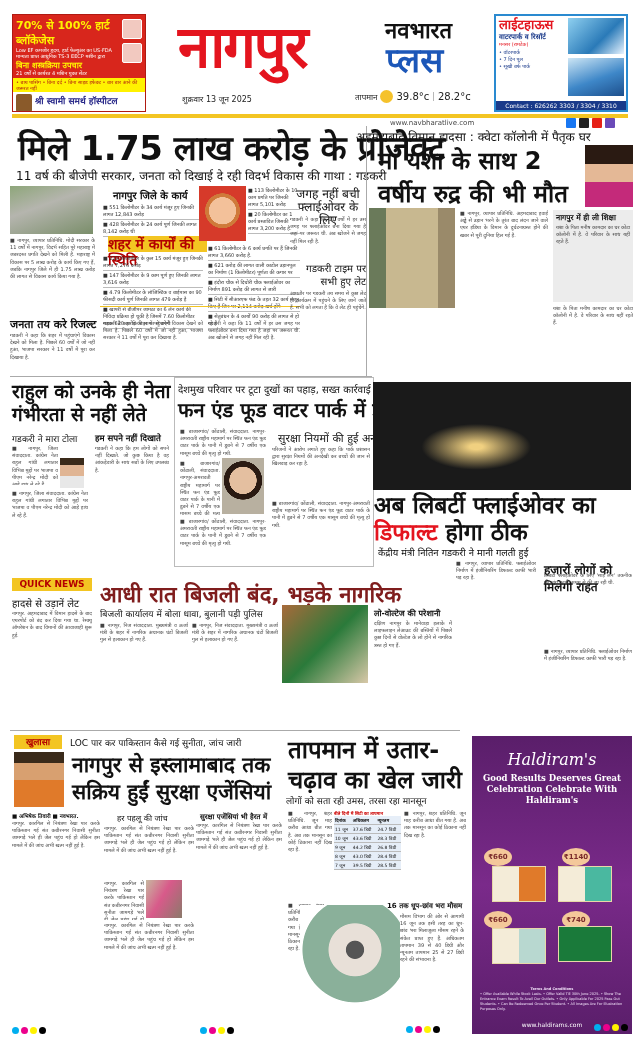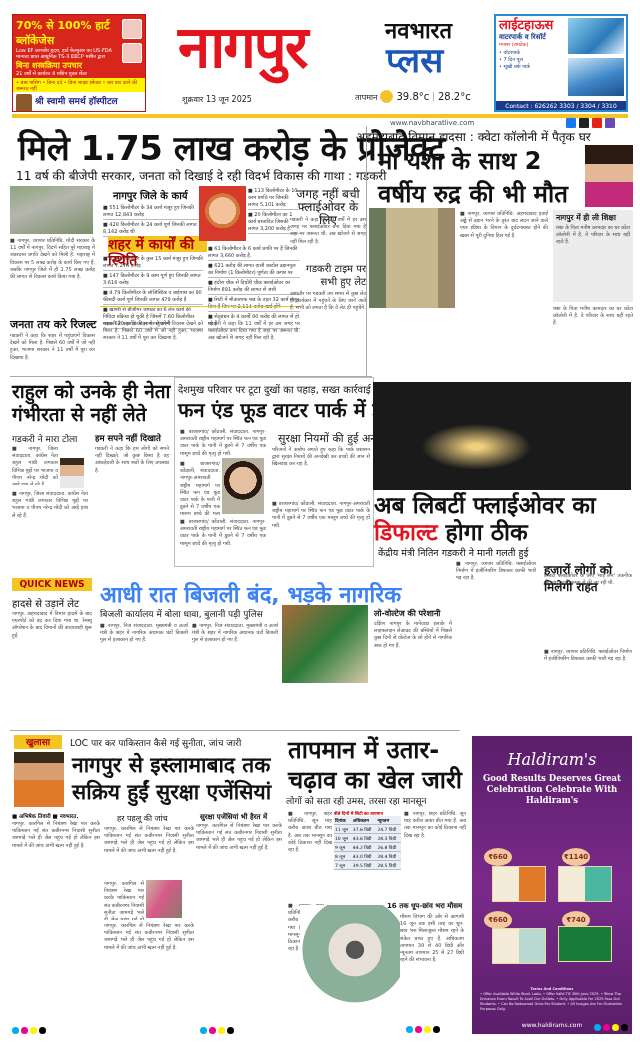--- a/index.html
+++ b/index.html
@@ -55,21 +55,21 @@
 .mid-hl{left:178px;top:396px;font-size:20px;font-weight:bold;color:#111;white-space:nowrap}
 .mid-frame{left:174px;top:377px;width:200px;height:190px;border:1px solid #bbb}
 .boy{left:222px;top:458px;width:42px;height:56px;background:radial-gradient(circle at 50% 40%,#e4bfa0 0 34%,#2a1a12 35% 48%,#b8b0a0 49%)}
 .rahul-img{left:60px;top:458px;width:24px;height:30px;background:linear-gradient(180deg,#3a2a1a 0 25%,#e0b594 25% 60%,#e8e8e8 60%)}
 .night-img{left:373px;top:382px;width:258px;height:108px;background:radial-gradient(ellipse at 40% 60%,#f0d080 0 3%,#1a1a1a 25%),linear-gradient(135deg,#0c0c0c,#252018 50%,#0c0c0c)}
 .liberty-hl{left:374px;top:492px;font-size:23px;font-weight:bold;line-height:27px;color:#111}
 .liberty-hl .red{color:#e4141e}
 .liberty-sub{left:378px;top:546px;font-size:9.5px;color:#111;white-space:nowrap}
 .quick{left:12px;top:578px;width:80px;height:13px;background:#f3c522}
 .quick span{font-size:9px;font-weight:bold;color:#b40000;display:block;text-align:center;line-height:13px}
-.midnight-hl{left:100px;top:578px;font-size:22px;font-weight:bold;color:#3b82f6;white-space:nowrap}
+.midnight-hl{left:100px;top:578px;font-size:22px;font-weight:bold;color:#7f1d1d;white-space:nowrap}
 .midnight-sub{left:100px;top:607px;font-size:9px;color:#111;white-space:nowrap}
 .protest-img{left:282px;top:605px;width:86px;height:78px;background:linear-gradient(135deg,#a86a3a,#2a7a3a 50%,#d8c8a8)}
 .khulasa{left:14px;top:735px;width:48px;height:14px;background:#f3c522}
 .khulasa span{font-size:9px;font-weight:bold;color:#b40000;display:block;text-align:center;line-height:14px}
 .loc-kicker{left:70px;top:736px;font-size:9px;color:#111;white-space:nowrap}
 .loc-hl{left:72px;top:752px;font-size:21px;font-weight:bold;line-height:27px;color:#111;white-space:nowrap}
 .sunita{left:14px;top:752px;width:50px;height:55px;background:linear-gradient(180deg,#3a2a1a 0 20%,#d8a070 20% 50%,#e07a2a 50%)}
 .police{left:146px;top:880px;width:36px;height:38px;background:linear-gradient(120deg,#c8b8a0,#d85a8a 45%,#8a7a6a)}
 .temp-hl{left:288px;top:735px;font-size:24px;font-weight:bold;line-height:30px;color:#111;white-space:nowrap}
 .temp-sub{left:286px;top:794px;font-size:9px;color:#111;white-space:nowrap}

